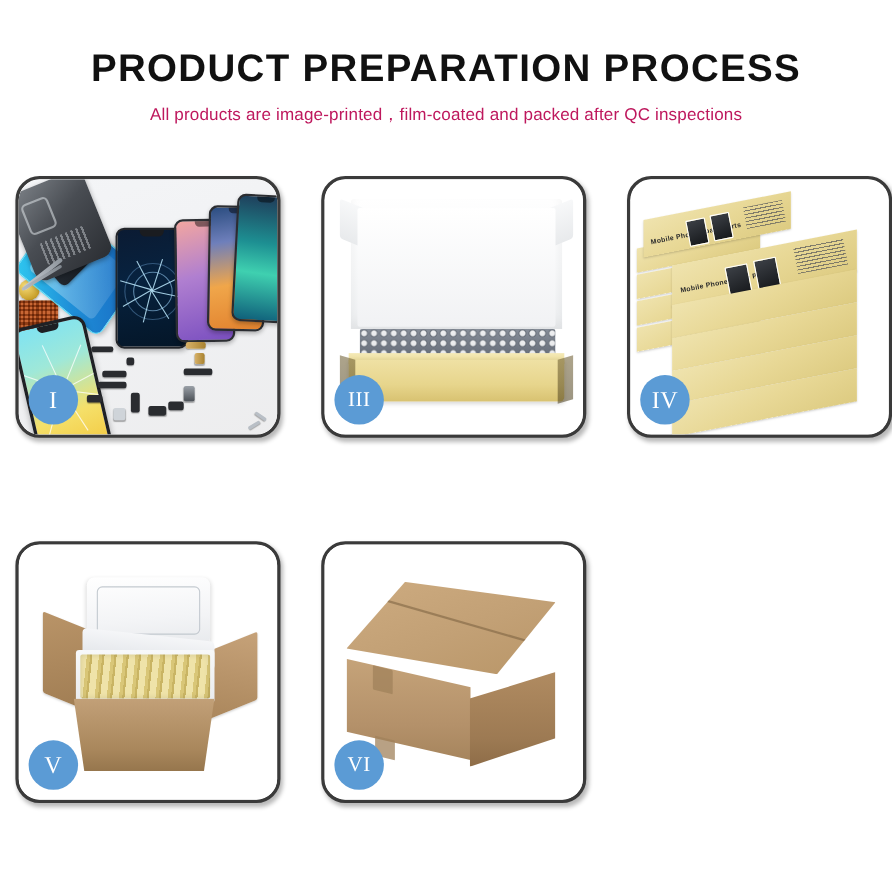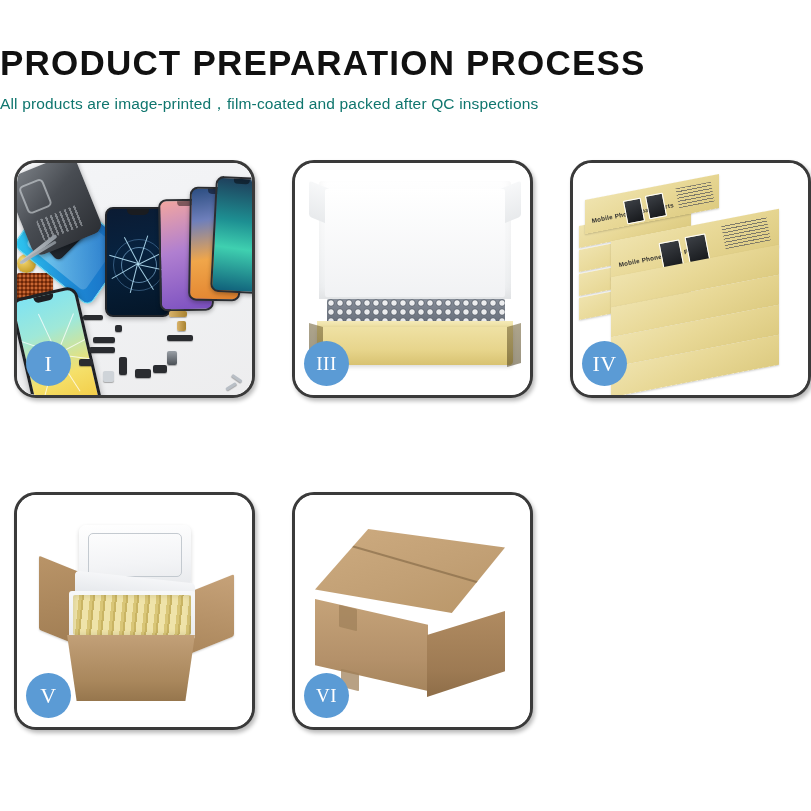--- a/index.html
+++ b/index.html
@@ -13,37 +13,37 @@
     font-family: "Liberation Sans", sans-serif;
     color: #1a1a1a;
     overflow: hidden;
     position: relative;
   }
 
   
   .header {
     width: 811px;
     padding-top: 44px;
-    text-align: left;
+    text-align: center;
   }
   .main-title {
     font-family: "Liberation Sans", sans-serif;
     font-size: 35px;
     font-weight: bold;
     letter-spacing: 1.2px;
     color: #111111;
     line-height: 1.1;
     margin: 0;
     white-space: nowrap;
   }
   .sub-title {
     font-family: "Liberation Sans", sans-serif;
     font-size: 15.5px;
     font-weight: normal;
-    color: #0f766e;
+    color: #be185d;
     margin: 11px 0 0 0;
     letter-spacing: 0.15px;
     white-space: nowrap;
   }
 
   
   .grid {
     position: absolute;
     left: 14px;
     top: 160px;

